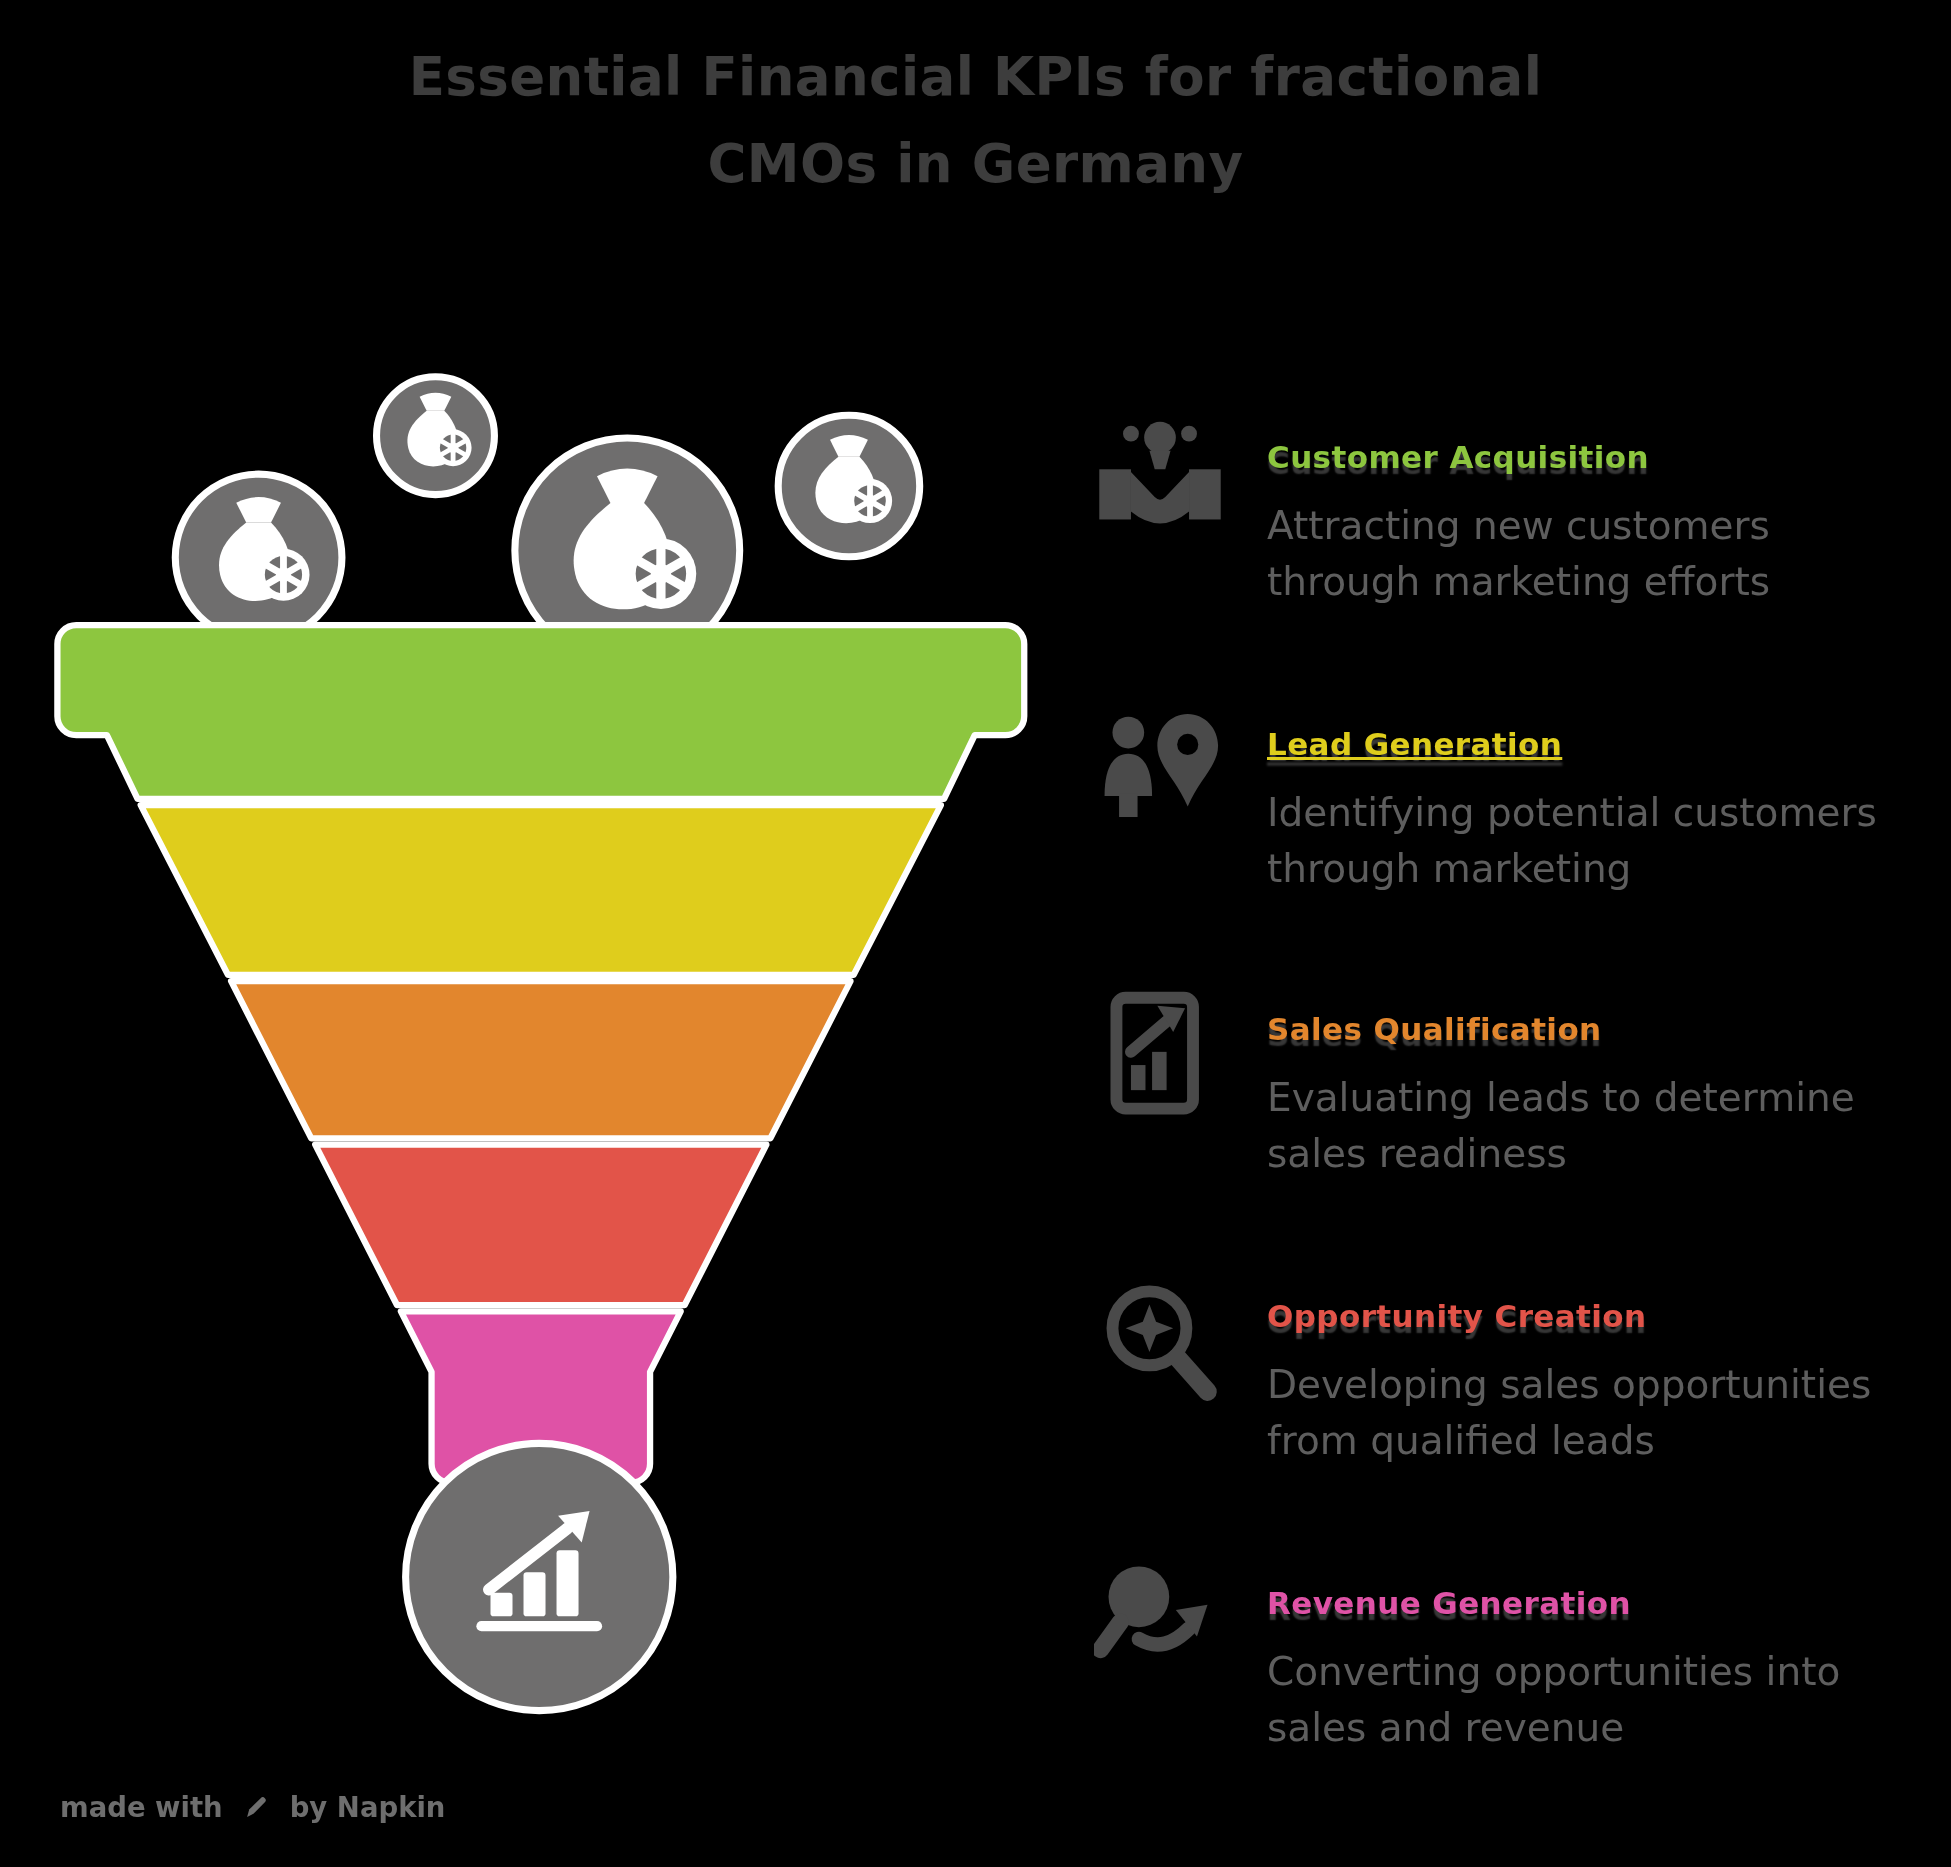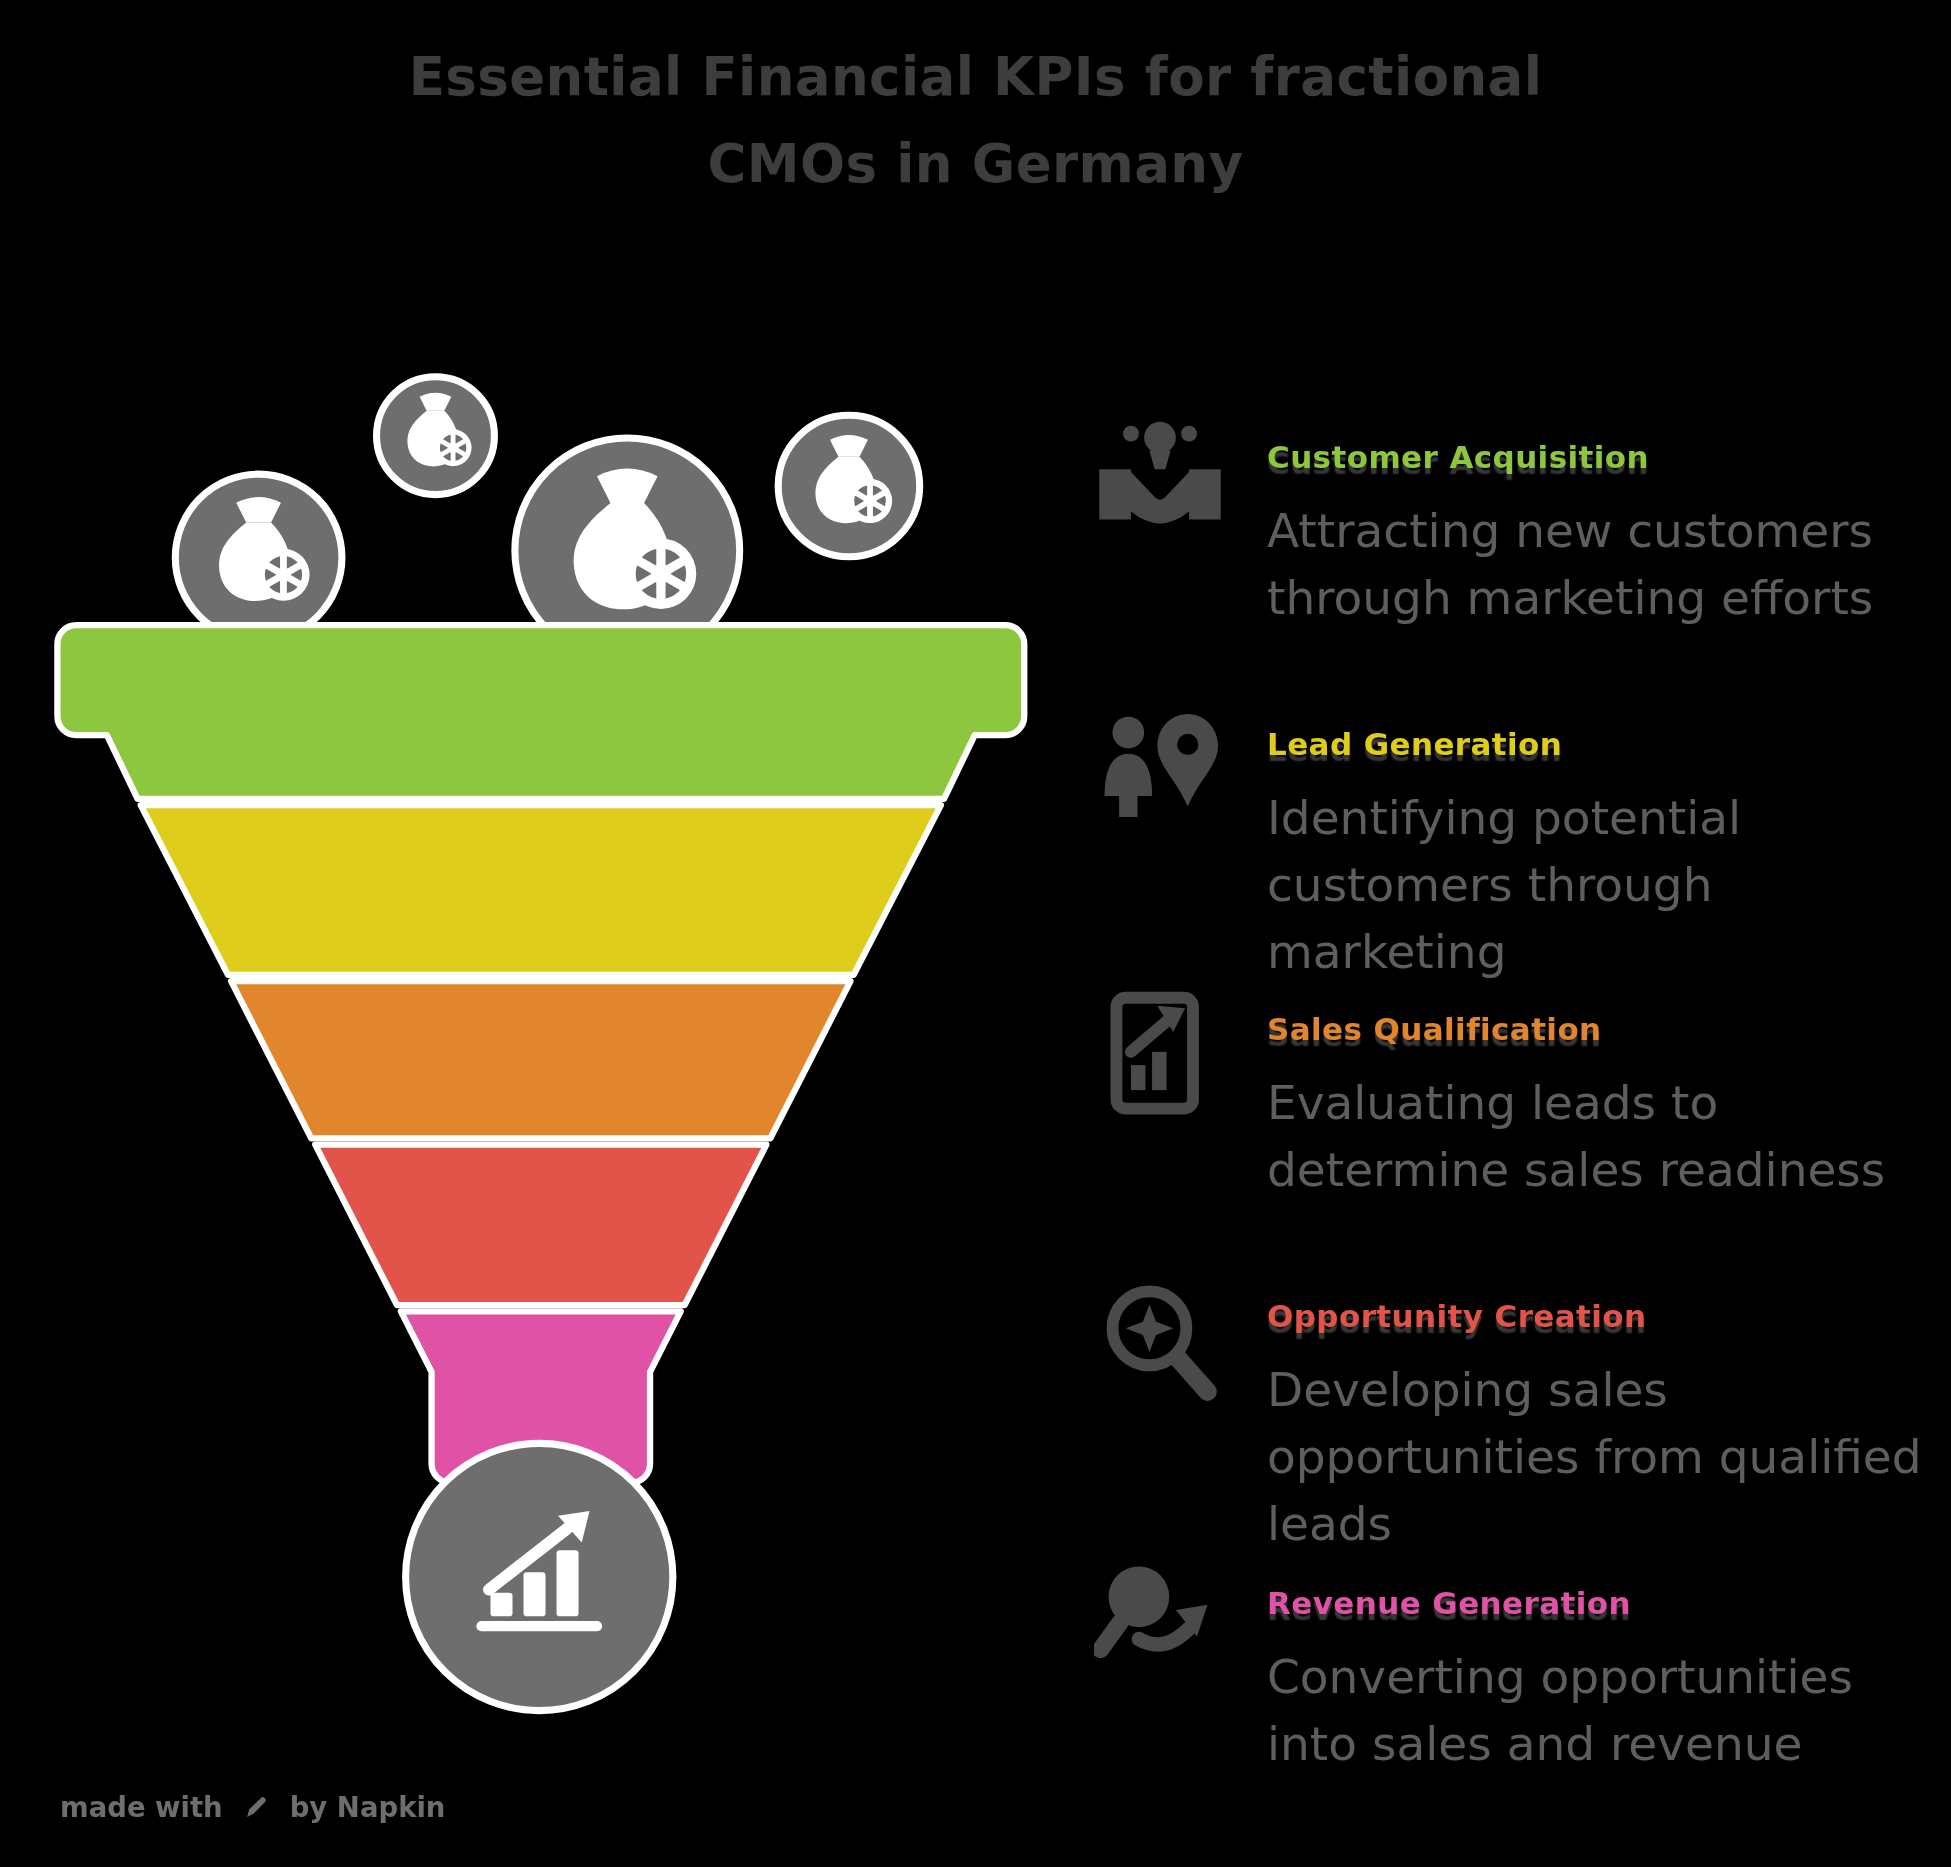--- a/index.html
+++ b/index.html
@@ -47,21 +47,21 @@
   .section .texts { flex: 1; }
   .section h2 {
     margin: 23.6px 0 0 0;
     font-size: 31px;
     font-weight: bold;
     letter-spacing: 0.4px;
     text-shadow: 0 5.5px 1.6px rgba(125,125,125,0.45);
   }
   .section p {
     margin: 23.6px 0 0 0;
-    font-size: 47px;
+    font-size: 39px;
     line-height: 1.42;
     max-width: 692px;
   }
   .watermark {
     position: absolute;
     left: 60px;
     top: 1791px;
     display: flex;
     align-items: center;
     gap: 21px;
@@ -155,21 +155,21 @@
     <div class="icon-box">
       <svg viewBox="0 0 100 100" color="#4A4A4A">
         <circle cx="26" cy="22" r="12" fill="currentColor"></circle>
         <path d="M8,70 C8,48 15,38 26,38 C37,38 44,48 44,70 Z" fill="currentColor"></path>
         <rect x="19" y="68" width="14" height="18" fill="currentColor"></rect>
         <path d="M71,8 C84,8 94,19 94,32 C94,47 80,57 71,78 C62,57 48,47 48,32 C48,19 58,8 71,8 Z" fill="currentColor"></path>
         <circle cx="71" cy="31" r="8" fill="#000000"></circle>
       </svg>
     </div>
     <div class="texts">
-      <h2 style="color: rgb(223, 205, 28);">Lead Generation</h2>
+      <h2 style="color: rgb(223, 205, 28); text-decoration: underline;">Lead Generation</h2>
       <p style="color: rgb(94, 94, 94);">Identifying potential customers through marketing</p>
     </div>
   </div>
 
   <div class="section" style="top:987px">
     <div class="icon-box">
       <svg viewBox="0 0 100 100" color="#4A4A4A">
         <rect x="17" y="7" width="58" height="84" rx="7" fill="none" stroke="currentColor" stroke-width="9"></rect>
         <rect x="28" y="58" width="11" height="19" fill="currentColor"></rect>
         <rect x="44" y="48" width="11" height="29" fill="currentColor"></rect>

